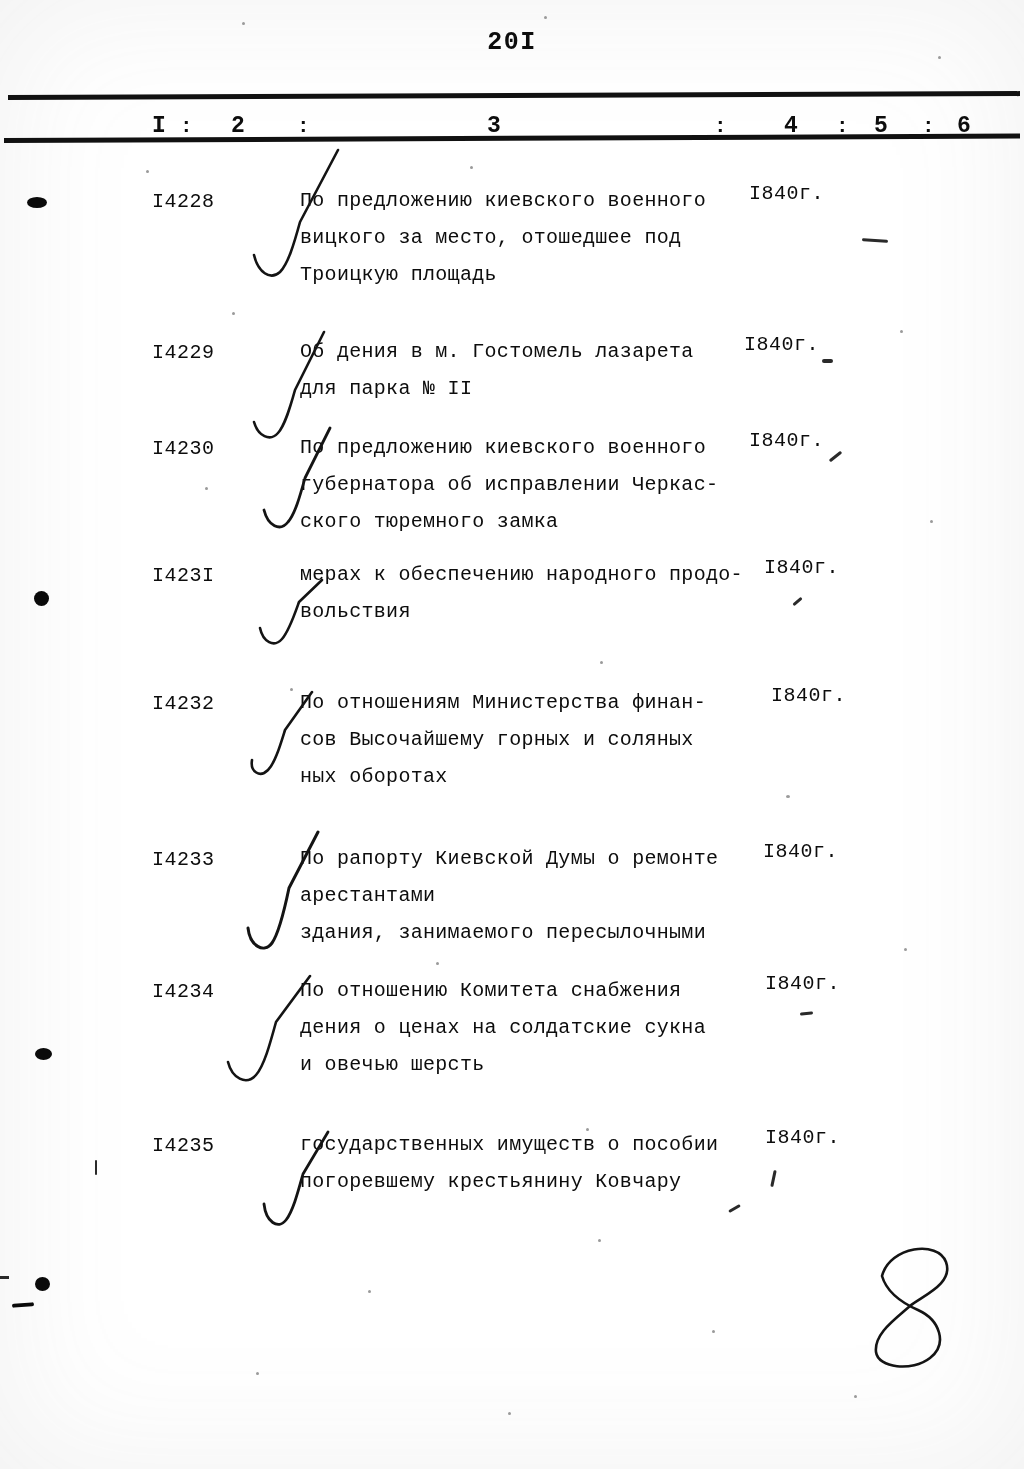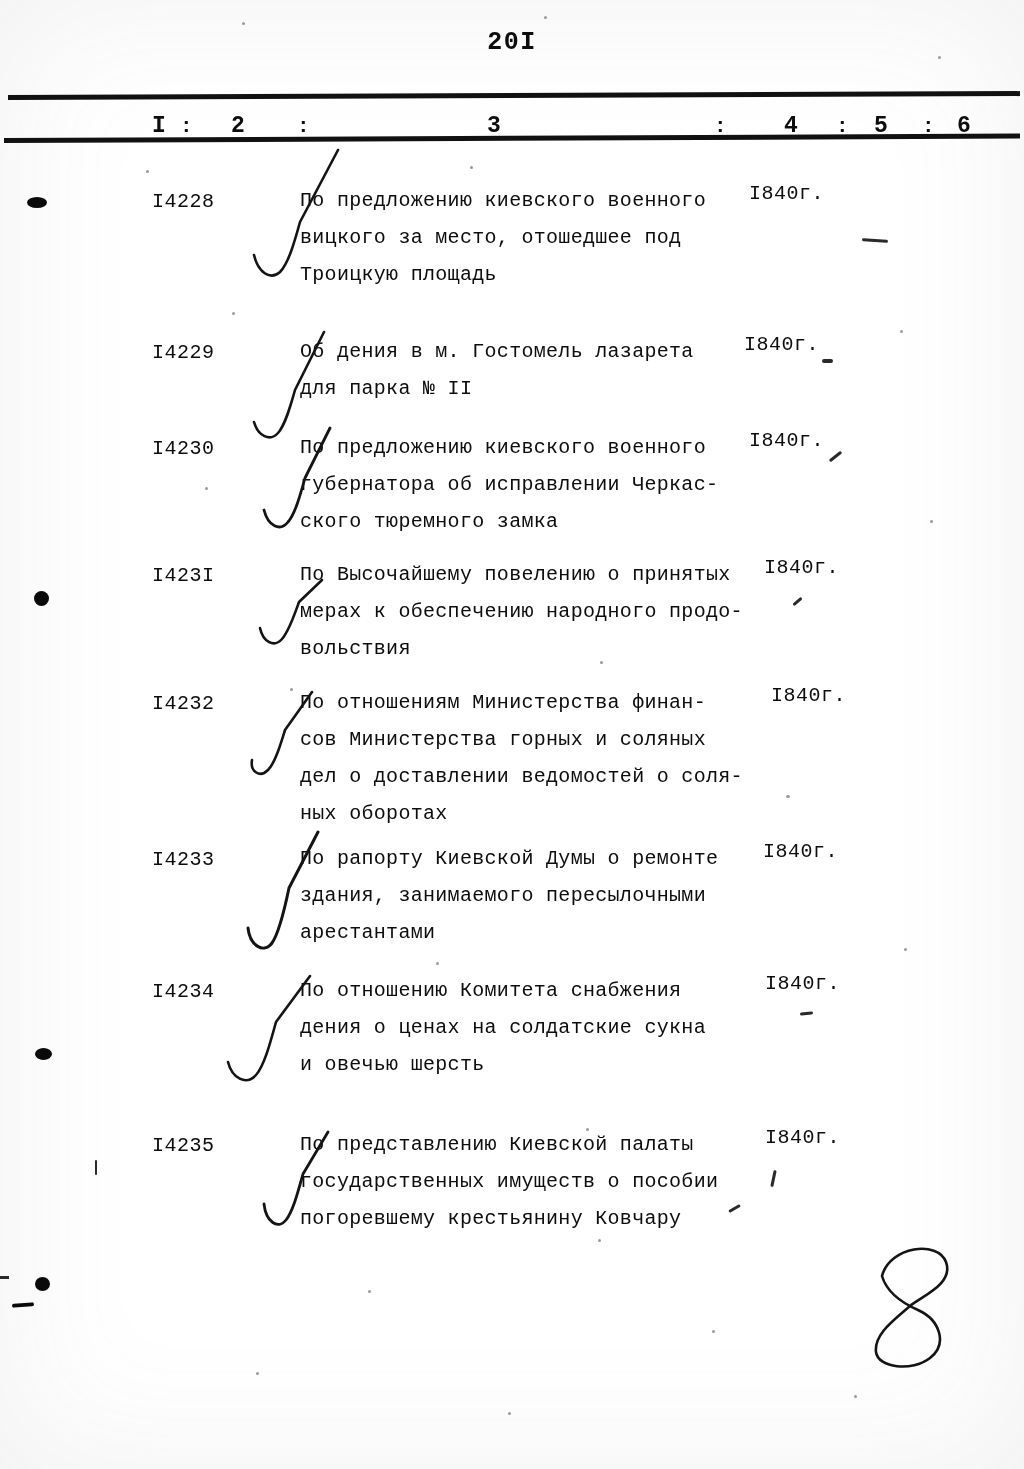--- a/index.html
+++ b/index.html
@@ -214,58 +214,55 @@
         <div class="entry-body">
           <div class="entry-line">По предложению киевского военного</div>
           <div class="entry-line">губернатора об исправлении Черкас-</div>
           <div class="entry-line">ского тюремного замка</div>
         </div>
         <div class="entry-year" style="left: 749px;">I840г.</div>
       </div>
       <div class="entry" style="top: 556px;">
         <div class="entry-no">I423I</div>
         <div class="entry-body">
-          <div class="entry-line">По Высочайшему повелению о принятых</div>
           <div class="entry-line">мерах к обеспечению народного продо-</div>
           <div class="entry-line">вольствия</div>
         </div>
         <div class="entry-year" style="left: 764px;">I840г.</div>
       </div>
       <div class="entry" style="top: 684px;">
         <div class="entry-no">I4232</div>
         <div class="entry-body">
           <div class="entry-line">По отношениям Министерства финан-</div>
-          <div class="entry-line">сов Министерства горных и соляных</div>
-          <div class="entry-line">дел о доставлении ведомостей о соля-</div>
+          <div class="entry-line">сов Высочайшему горных и соляных</div>
           <div class="entry-line">ных оборотах</div>
         </div>
         <div class="entry-year" style="left: 771px;">I840г.</div>
       </div>
       <div class="entry" style="top: 840px;">
         <div class="entry-no">I4233</div>
         <div class="entry-body">
           <div class="entry-line">По рапорту Киевской Думы о ремонте</div>
+          <div class="entry-line">арестантами</div>
           <div class="entry-line">здания, занимаемого пересылочными</div>
-          <div class="entry-line">арестантами</div>
         </div>
         <div class="entry-year" style="left: 763px;">I840г.</div>
       </div>
       <div class="entry" style="top: 972px;">
         <div class="entry-no">I4234</div>
         <div class="entry-body">
           <div class="entry-line">По отношению Комитета снабжения</div>
           <div class="entry-line">дения о ценах на солдатские сукна</div>
           <div class="entry-line">и овечью шерсть</div>
         </div>
         <div class="entry-year" style="left: 765px;">I840г.</div>
       </div>
       <div class="entry" style="top: 1126px;">
         <div class="entry-no">I4235</div>
         <div class="entry-body">
-          <div class="entry-line">По представлению Киевской палаты</div>
           <div class="entry-line">государственных имуществ о пособии</div>
           <div class="entry-line">погоревшему крестьянину Ковчару</div>
         </div>
         <div class="entry-year" style="left: 765px;">I840г.</div>
       </div>
     </div>
 
   <div class="ink-blob" style="left:27px;  top:197px;  width:20px; height:11px;"></div>
   <div class="ink-blob" style="left:34px;  top:591px;  width:15px; height:15px;"></div>
   <div class="ink-blob" style="left:35px;  top:1048px; width:17px; height:12px;"></div>

